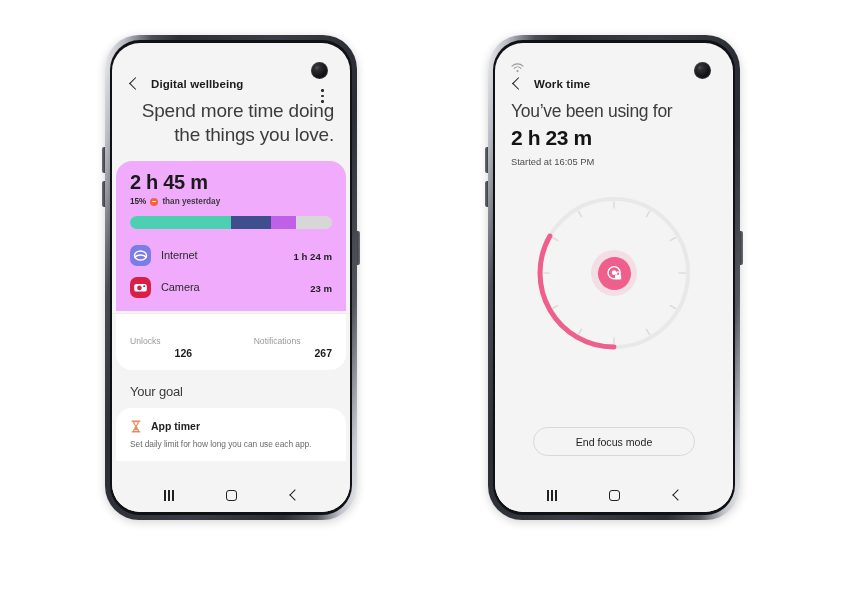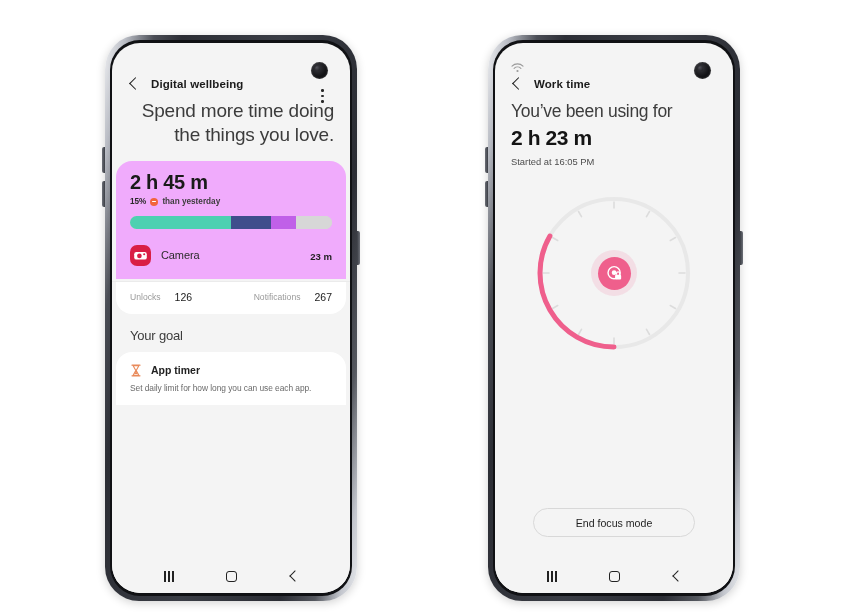--- a/index.html
+++ b/index.html
@@ -7,21 +7,21 @@
     width: 850px; height: 615px;
     background: #ffffff;
     font-family: "Liberation Sans", sans-serif;
     overflow: hidden;
   }
   .stage { position: relative; width: 850px; height: 615px; background: #fff; }
 
   
   .phone {
     position: absolute;
-    width: 252px; height: 566px;
+    width: 252px; height: 485px;
     border-radius: 34px;
     background: linear-gradient(100deg,#f2f3f5 0%,#b9bcc4 6%,#4a4d55 14%,#2c2e35 22%,#3a3d45 50%,#2b2d34 78%,#55585f 88%,#c3c6cd 95%,#eceef1 100%);
     padding: 5px;
     box-shadow: 0 2px 10px rgba(0,0,0,0.18);
   }
   .phone.left  { left: 105px; top: 35px; }
   .phone.right { left: 488px; top: 35px; }
 
   .bezel {
     width: 100%; height: 100%;
@@ -139,21 +139,21 @@
 
   .divider { height:1px; background:#ebebeb; margin: 2px 0 0 0; }
 
   .statsrow {
     display:flex; align-items:center; padding: 9px 14px 11px 14px;
     background:#fff; margin: 0 4px; border-radius: 0 0 16px 16px;
   }
   .stat { display:flex; align-items:center; gap: 14px; }
   .stat.s2 { margin-left: auto; }
   .stat .lbl { font-size: 8.6px; color:#9a9a9a; }
-  .stat .val { font-size: 10.5px; font-weight:400; color:#1c1c1c; }
+  .stat .val { font-size: 10.5px; font-weight:700; color:#1c1c1c;margin-top:24px; }
 
   .sectiontitle { padding: 14px 18px 9px 18px; font-size: 13px; color:#3c3c3c; letter-spacing:-.2px;}
 
   .card2 { background:#fff; margin: 0 4px; border-radius: 16px 16px 0 0; padding: 11px 14px 12px 14px; }
   .timerline { display:flex; align-items:center; gap:9px; }
   .hourglass { width:12px; height:13px; position:relative; flex:0 0 auto; }
   .timername { font-size:10.5px; font-weight:700; color:#222; }
   .timerdesc { font-size:8.4px; color:#6a6a6a; margin-top:7px; letter-spacing:-.05px;}
 
   
@@ -236,20 +236,31 @@
             <span class="rest">than yesterday</span>
           </div>
           <div class="bar" id="usage-bar">
               <span style="width: 50%; background: rgb(77, 208, 177);"></span>
               <span style="width: 20%; background: rgb(63, 78, 140);"></span>
               <span style="width: 12%; background: rgb(192, 96, 232);"></span>
               <span style="width: 18%; background: rgb(215, 215, 215);"></span>
             </div>
 
           <div class="applist" id="app-list">
+              <div class="approw">
+                <span class="appicon">
+                  <svg width="21" height="21" viewBox="0 0 21 21">
+                    <rect width="21" height="21" rx="7" fill="#7b7ce8"></rect>
+                    <ellipse cx="10.5" cy="10.5" rx="6" ry="4.6" fill="none" stroke="#fff" stroke-width="1.5"></ellipse>
+                    <path d="M4.8 12.4 C7.2 9.2 13.8 9.2 16.2 12.4" fill="none" stroke="#fff" stroke-width="1.5"></path>
+                  </svg>
+                </span>
+                <span class="appname">Internet</span>
+                <span class="apptime-wrap"><span class="tickbar" style="background: rgb(77, 208, 177);"></span><span class="apptime">1 h 24 m</span></span>
+              </div>
               <div class="approw">
                 <span class="appicon">
                   <svg width="21" height="21" viewBox="0 0 21 21">
                     <rect width="21" height="21" rx="7" fill="#d91f45"></rect>
                     <rect x="4.2" y="7" width="12.6" height="7.6" rx="2.2" fill="#fff"></rect>
                     <circle cx="9.4" cy="10.9" r="2.3" fill="#d91f45"></circle>
                     <circle cx="14.2" cy="9.2" r="1.05" fill="#d91f45"></circle>
                   </svg>
                 </span>
                 <span class="appname">Camera</span>

